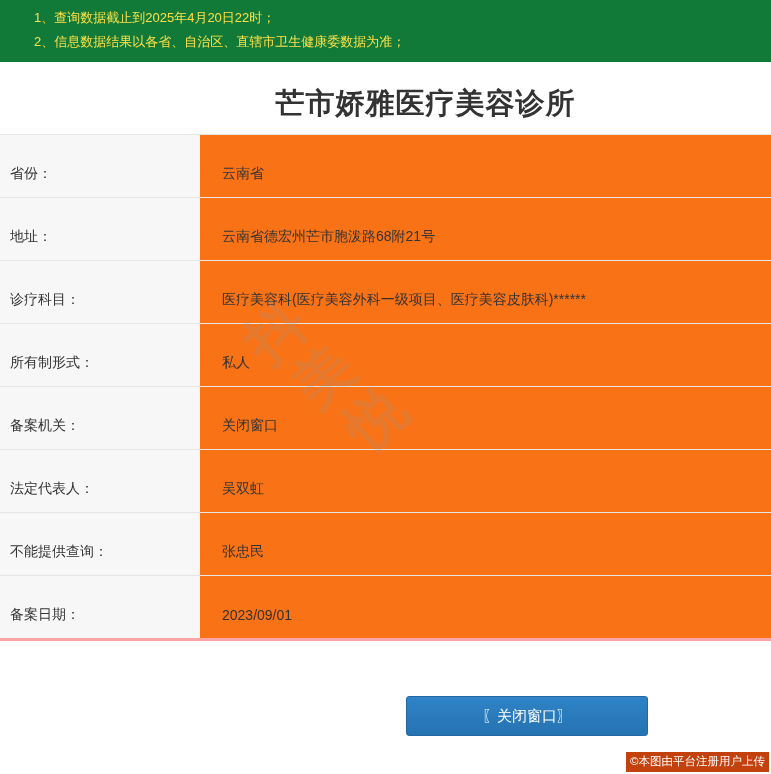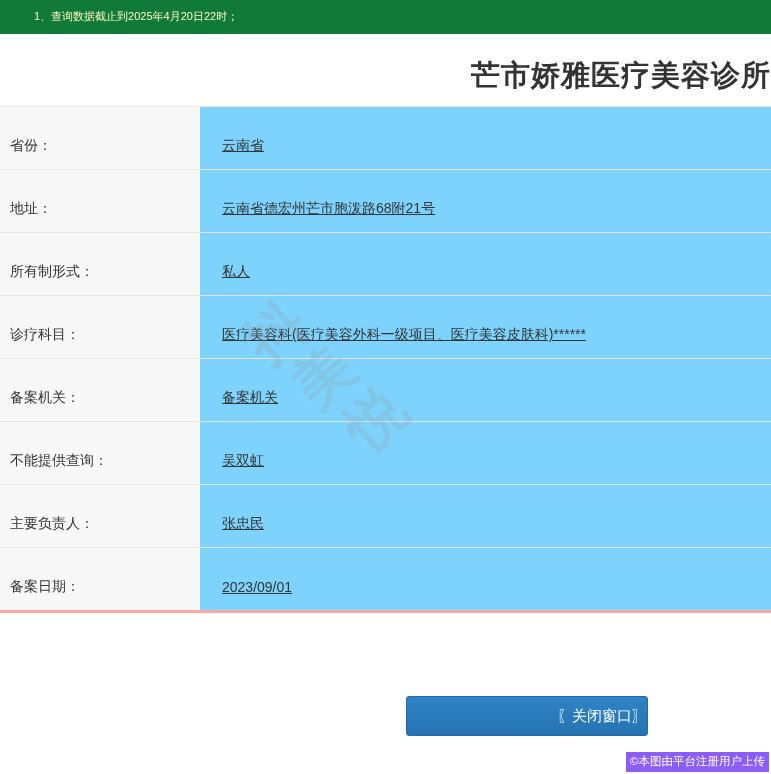--- a/index.html
+++ b/index.html
@@ -13,41 +13,41 @@
     font-family: "Liberation Sans", sans-serif;
     color: #333333;
     overflow: hidden;
     position: relative;
   }
 
   
   .notice {
     background: #1a7f37;
     background: #117a38;
-    color: #fef9c3;
+    color: #fde047;
     padding: 6px 0 8px 0;
-    font-size: 11px;
+    font-size: 13px;
     line-height: 1.85;
   }
   .notice-line {
     padding-left: 34px;
     white-space: nowrap;
   }
 
   
   .title-wrap {
     height: 72px;
     position: relative;
   }
   .page-title {
     position: absolute;
     left: 0;
     right: 0;
     top: 22px;
-    text-align: right;
+    text-align: center;
     font-size: 29px;
     font-weight: bold;
     color: #333333;
     letter-spacing: 1px;
     padding-left: 80px;
   }
 
   
   .info-table {
     width: 100%;
@@ -65,23 +65,22 @@
     padding: 30px 0 14px 10px;
     vertical-align: middle;
     color: #333333;
   }
   .info-table td.label {
     width: 190px;
     background: #f7f7f7;
     color: #333333;
   }
   .info-table td.value {
-    background: #7dd3fc;
+    background: #f97316;
     padding-left: 22px;
-    text-decoration: underline;
   }
 
   
   .watermark {
     position: absolute;
     left: 255px;
     top: 250px;
     width: 300px;
     height: 260px;
     pointer-events: none;
@@ -114,40 +113,41 @@
     top: 22px;
     width: 240px;
     height: 38px;
     background: #2b7cbf;
     background: linear-gradient(#2f83c6, #2573b2);
     border: 1px solid #2368a5;
     border-radius: 3px;
     color: #ffffff;
     font-size: 15px;
     line-height: 38px;
-    text-align: right;
+    text-align: center;
     cursor: pointer;
     font-family: "Liberation Sans", sans-serif;
   }
   .platform-note {
     position: absolute;
     right: 2px;
     bottom: 2px;
-    background: #8b5cf6;
+    background: #c2410c;
     color: #ffffff;
     font-size: 11.5px;
     padding: 2px 4px 3px 4px;
     white-space: nowrap;
   }
 </style>
 </head>
 <body>
 
 <div class="notice">
   <div class="notice-line">1、查询数据截止到2025年4月20日22时；</div>
+  <div class="notice-line">2、信息数据结果以各省、自治区、直辖市卫生健康委数据为准；</div>
 </div>
 
 <div class="title-wrap">
   <div class="page-title">芒市娇雅医疗美容诊所</div>
 </div>
 
 <div class="watermark">
   <span class="wm1">悦</span>
   <span class="wm2">美</span>
   <span class="wm3">抖</span>
@@ -157,37 +157,37 @@
   <tbody>
     <tr>
       <td class="label">省份：</td>
       <td class="value">云南省</td>
     </tr>
     <tr>
       <td class="label">地址：</td>
       <td class="value">云南省德宏州芒市胞泼路68附21号</td>
     </tr>
     <tr>
+      <td class="label">诊疗科目：</td>
+      <td class="value">医疗美容科(医疗美容外科一级项目、医疗美容皮肤科)******</td>
+    </tr>
+    <tr>
       <td class="label">所有制形式：</td>
       <td class="value">私人</td>
     </tr>
     <tr>
-      <td class="label">诊疗科目：</td>
-      <td class="value">医疗美容科(医疗美容外科一级项目、医疗美容皮肤科)******</td>
+      <td class="label">备案机关：</td>
+      <td class="value">关闭窗口</td>
     </tr>
     <tr>
-      <td class="label">备案机关：</td>
-      <td class="value">备案机关</td>
+      <td class="label">法定代表人：</td>
+      <td class="value">吴双虹</td>
     </tr>
     <tr>
       <td class="label">不能提供查询：</td>
-      <td class="value">吴双虹</td>
-    </tr>
-    <tr>
-      <td class="label">主要负责人：</td>
       <td class="value">张忠民</td>
     </tr>
     <tr>
       <td class="label">备案日期：</td>
       <td class="value">2023/09/01</td>
     </tr>
   </tbody>
 </table>
 
 <div class="footer">

